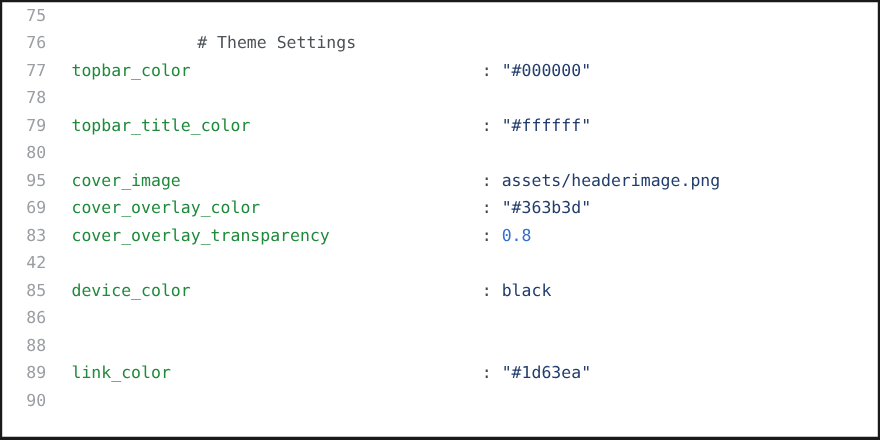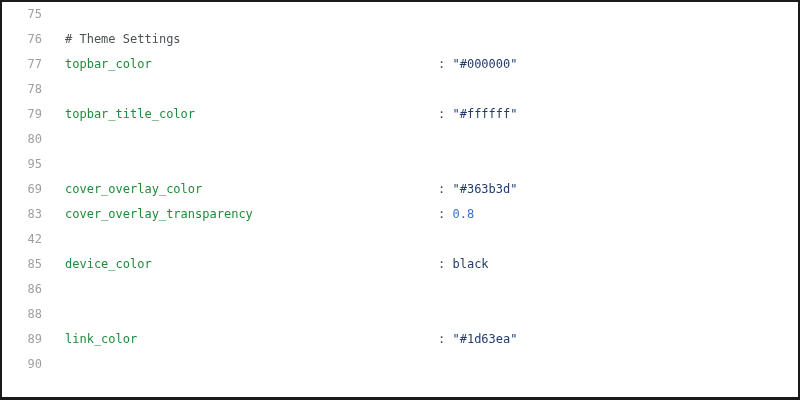--- a/index.html
+++ b/index.html
@@ -4,21 +4,21 @@
 <style>
   html,body{margin:0;padding:0;background:#fff;}
   .editor-frame{
     box-sizing:border-box;
     width:800px;height:400px;
     border:2px solid var(--c-border,#1a1a1a);
     border-bottom-width:3px;
     background:var(--c-background,#fff);
     overflow:hidden;
     font-family:"DejaVu Sans Mono","Liberation Mono",monospace;
-    font-size:12px;
+    font-size:15px;
   }
   .code-line{
     display:flex;
     height:25px;
     line-height:25px;
     white-space:pre;
   }
   .ln{
     flex:none;
     width:40px;
@@ -27,21 +27,21 @@
     margin-right:23px;
     user-select:none;
   }
   .key{
     display:inline-block;
     color:var(--c-key,#1f8a3b);
     width:373px;
     white-space:pre;
     vertical-align:top;
   }
-  .key.comment{ color:var(--c-comment,#4c5257); }
+  .key.comment{ color:var(--c-comment,#4c5257);text-align:center; }
   .colon{ color:var(--c-colon,#40474d); }
   .val.string{ color:var(--c-string,#213c6d); }
   .val.number{ color:var(--c-number,#3570d0); }
 </style>
 </head>
 <body>
 
 <div class="editor-frame">
   <div id="lines">
   <div class="code-line">
@@ -68,20 +68,21 @@
     <span class="code"><span class="key">topbar_title_color</span><span class="colon">: </span><span class="val string">"#ffffff"</span></span>
   </div>
 
   <div class="code-line">
     <span class="ln">80</span>
     <span class="code"><span class="key"></span><span class="colon"></span><span class="val"></span></span>
   </div>
 
   <div class="code-line">
     <span class="ln">95</span>
+    <span class="code"><span class="key">cover_image</span><span class="colon">: </span><span class="val string">assets/headerimage.png</span></span>
   </div>
 
   <div class="code-line">
     <span class="ln">69</span>
     <span class="code"><span class="key">cover_overlay_color</span><span class="colon">: </span><span class="val string">"#363b3d"</span></span>
   </div>
 
   <div class="code-line">
     <span class="ln">83</span>
     <span class="code"><span class="key">cover_overlay_transparency</span><span class="colon">: </span><span class="val number">0.8</span></span>

